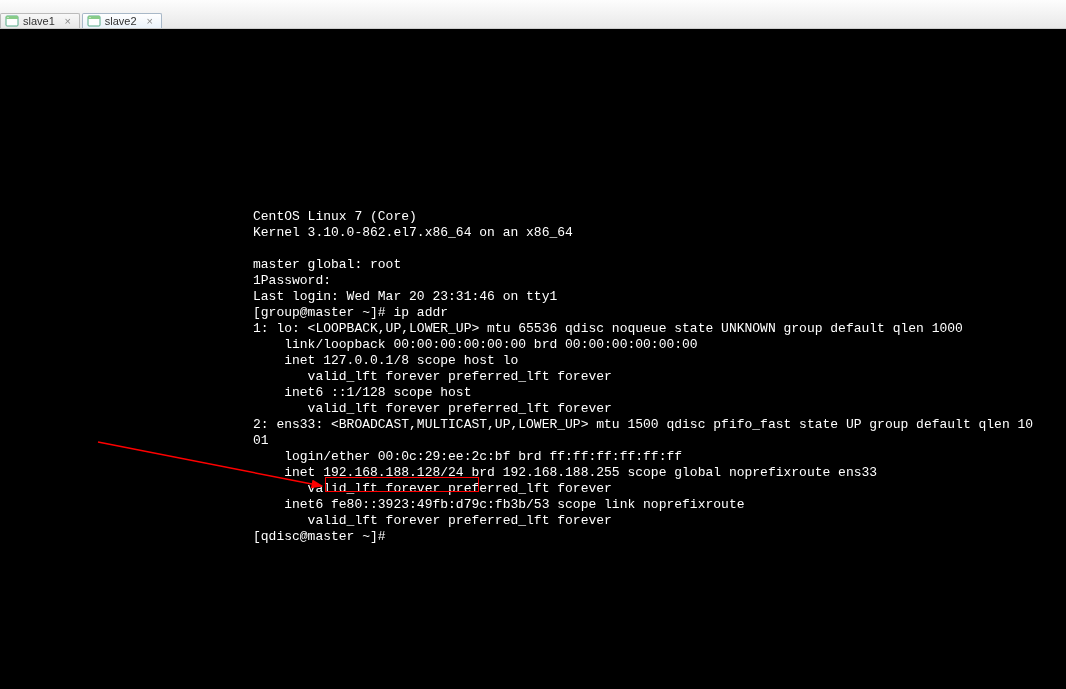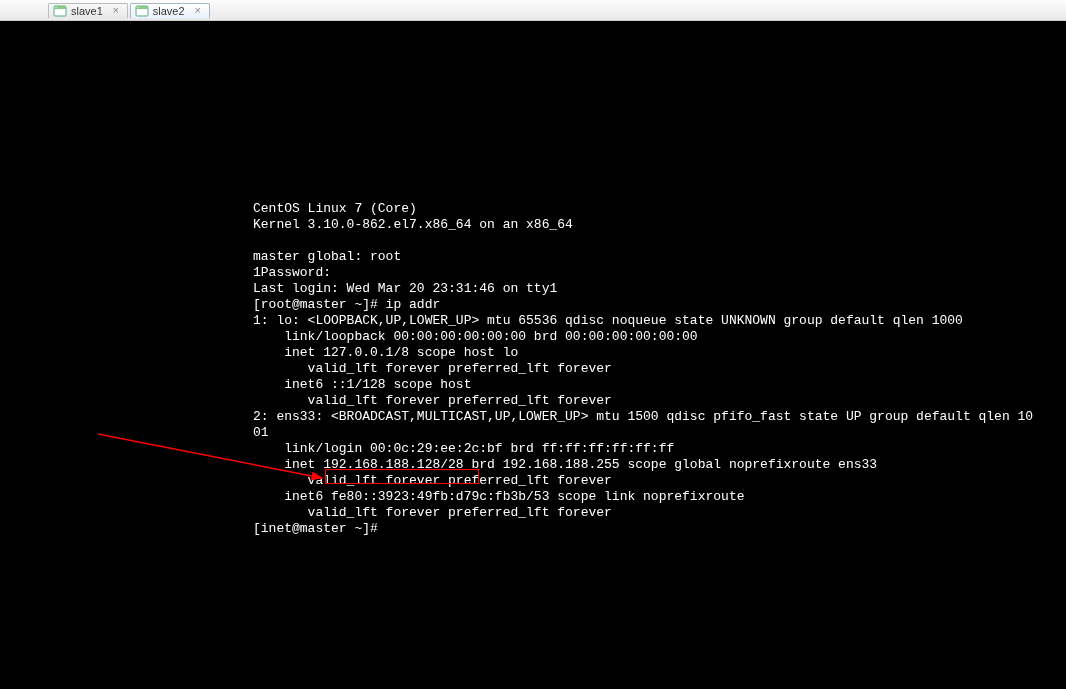--- a/index.html
+++ b/index.html
@@ -1,17 +1,17 @@
 <!DOCTYPE html>
 <html><head>
   <meta charset="utf-8">
   <style>
     * { margin: 0; padding: 0; box-sizing: border-box; }
     body { width: 1066px; height: 689px; background: #f0f0f0; font-family: sans-serif; overflow: hidden; position: relative; }
-    .tab-bar { height: 21px; background: linear-gradient(#fdfdfd, #e8e8e8); border-bottom: 1px solid #ccc; display: flex; align-items: center; padding-left: 48px; }
+    .tab-bar { height: 29px; background: linear-gradient(#fdfdfd, #e8e8e8); border-bottom: 1px solid #ccc; display: flex; align-items: flex-end; }
     .tab { display: flex; align-items: center; padding: 0 6px 0 4px; border: 1px solid #a8b8c8; border-bottom: none; background: linear-gradient(#ffffff, #eaf2fa); margin-right: 2px; font-size: 11px; color: #333; cursor: pointer; gap: 4px; border-top-left-radius: 2px; border-top-right-radius: 2px; }
     .tab.inactive { background: linear-gradient(#f8f8f8, #e8e8e8); border-color: #bbb; }
     .tab .icon-box { width: 14px; height: 14px; display: flex; align-items: center; justify-content: center; }
     .tab .icon-box svg { width: 14px; height: 14px; }
     .tab .close { width: 10px; height: 10px; display: flex; align-items: center; justify-content: center; color: #888; margin-left: 4px; font-size: 11px; line-height: 1; }
     .terminal { background: #000; color: #fff; width: 1066px; height: 668px; font-family: "Consolas","Courier New",monospace; font-size: 13px; line-height: 16px; position: relative; }
     .terminal-content { position: absolute; left: 253px; top: 180px; white-space: pre; }
     .highlight-box { position: absolute; border: 1px solid #ff0000; pointer-events: none; }
     .arrow-svg { position: absolute; pointer-events: none; }
   </style>
@@ -43,35 +43,35 @@
   </div>
 </div>
 
 <div class="terminal">
   <div class="terminal-content"><span>CentOS Linux 7 (Core)</span>
 <span>Kernel 3.10.0-862.el7.x86_64 on an x86_64</span>
 <span></span>
 <span>master global: root</span>
 <span>1Password:</span>
 <span>Last login: Wed Mar 20 23:31:46 on tty1</span>
-<span>[root@master ~]# ip addr</span>
+<span>[group@master ~]# ip addr</span>
 <span>1: lo: &lt;LOOPBACK,UP,LOWER_UP&gt; mtu 65536 qdisc noqueue state UNKNOWN group default qlen 1000</span>
 <span>    link/loopback 00:00:00:00:00:00 brd 00:00:00:00:00:00</span>
 <span>    inet 127.0.0.1/8 scope host lo</span>
 <span>       valid_lft forever preferred_lft forever</span>
 <span>    inet6 ::1/128 scope host</span>
 <span>       valid_lft forever preferred_lft forever</span>
 <span>2: ens33: &lt;BROADCAST,MULTICAST,UP,LOWER_UP&gt; mtu 1500 qdisc pfifo_fast state UP group default qlen 10</span>
 <span>01</span>
-<span>    link/login 00:0c:29:ee:2c:bf brd ff:ff:ff:ff:ff:ff</span>
-<span>    inet 192.168.188.128/28 brd 192.168.188.255 scope global noprefixroute ens33</span>
+<span>    login/ether 00:0c:29:ee:2c:bf brd ff:ff:ff:ff:ff:ff</span>
+<span>    inet 192.168.188.128/24 brd 192.168.188.255 scope global noprefixroute ens33</span>
 <span>       valid_lft forever preferred_lft forever</span>
 <span>    inet6 fe80::3923:49fb:d79c:fb3b/53 scope link noprefixroute</span>
 <span>       valid_lft forever preferred_lft forever</span>
-<span>[inet@master ~]#</span></div>
+<span>[qdisc@master ~]#</span></div>
 
   <div class="highlight-box" style="left:325px; top:448px; width:154px; height:15px;"></div>
 
   <svg class="arrow-svg" style="left:0; top:0;" width="1066" height="668">
     <defs>
       <marker id="arrowhead" markerWidth="8" markerHeight="6" refX="7" refY="3" orient="auto">
         <polygon points="0 0, 8 3, 0 6" fill="#ff0000"></polygon>
       </marker>
     </defs>
     <line x1="98" y1="413" x2="322" y2="457" stroke="#ff0000" stroke-width="1.5" marker-end="url(#arrowhead)"></line>

